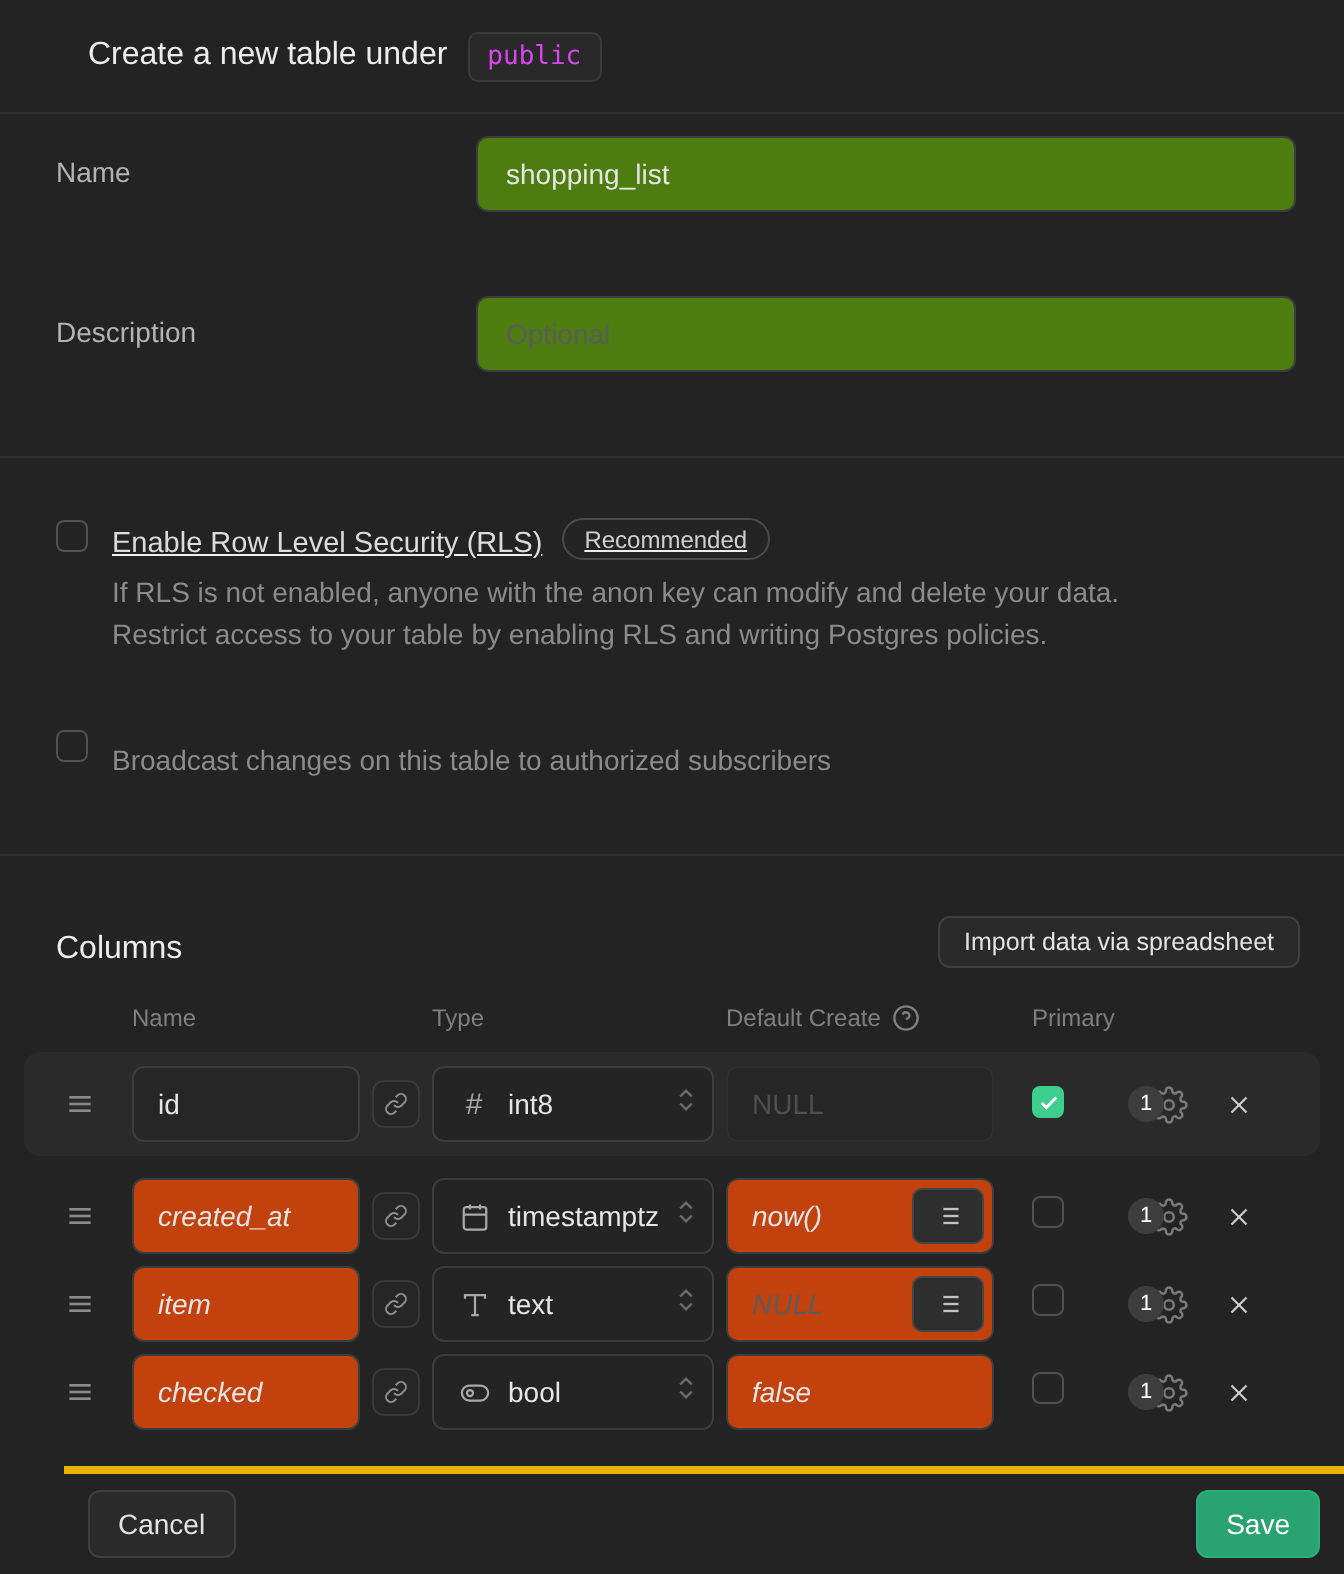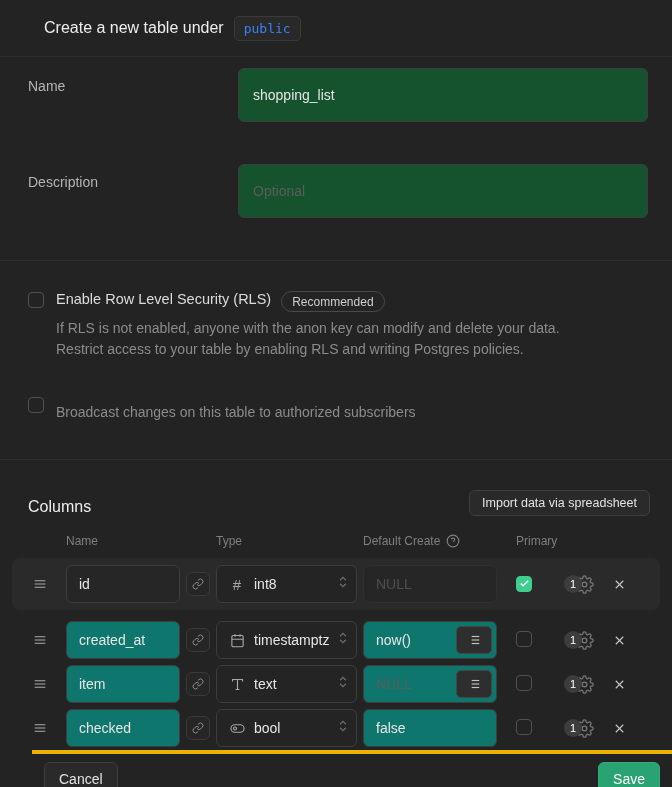--- a/index.html
+++ b/index.html
@@ -17,53 +17,53 @@
   
   .dlg-header {
     height: 57px; flex: 0 0 auto;
     display: flex; align-items: center; gap: 10px;
     padding: 0 44px;
     border-bottom: 1px solid #2e2e2e;
   }
   .dlg-title { font-size: 16px; color: #ededed; }
   .schema-badge {
     font-family: "DejaVu Sans Mono", monospace;
-    font-size: 13px; color: #3b82f6;
+    font-size: 13px; color: #d946ef;
     background: #292929; border: 1px solid #3a3a3a;
     border-radius: 5px; padding: 4px 9px;
   }
 
   
   .section-basic { padding: 11px 24px 0 28px; }
   .field-row { display: flex; align-items: flex-start; margin-bottom: 42px; }
   .field-row:first-child { margin-top: 0; }
   .field-label { width: 210px; flex: 0 0 auto; font-size: 14px; color: #b4b4b4; padding-top: 10px; }
   .text-input {
-    flex: 1; height: 54px;
-    background: #14532d; border: 1px solid #3d3d3d; border-radius: 6px;
+    flex: 1; height: 38px;
+    background: #4d7c0f; border: 1px solid #3d3d3d; border-radius: 6px;
     color: #e6e6e6; font-size: 14px; padding: 0 14px;
     font-family: "Liberation Sans", sans-serif;
     outline: none; width: 100%;
   }
   .text-input::placeholder { color: #5c5c5c; }
 
   .divider { border-top: 1px solid #2e2e2e; }
 
   
   .section-toggles { padding: 30px 28px 36px 28px; }
   .toggle-group { display: flex; gap: 12px; }
   .toggle-group + .toggle-group { margin-top: 36px; }
   .checkbox {
     width: 16px; height: 16px; flex: 0 0 auto; margin-top: 1px;
     border: 1px solid #515151; border-radius: 4px; background: transparent;
     display: inline-flex; align-items: center; justify-content: center;
   }
   .checkbox.checked { background: #3ecf8e; border-color: #3ecf8e; }
   .checkbox svg { width: 11px; height: 11px; stroke: #ffffff; stroke-width: 3.2; fill: none; }
-  .toggle-label-line { display: flex; align-items: flex-start; gap: 10px; }
+  .toggle-label-line { display: flex; align-items: flex-end; gap: 10px; text-decoration: underline; }
   .toggle-label { font-size: 14.5px; color: #dcdcdc; }
   .rec-badge {
     font-size: 12px; color: #cfcfcf;
     border: 1px solid #4a4a4a; border-radius: 999px;
     padding: 2.5px 10px; background: #242424;
   }
   .toggle-desc { font-size: 14px; color: #8b8b8b; line-height: 21px; margin-top: 6px; }
 
   
   .section-columns { padding: 30px 0 0 0; flex: 1 1 auto; }
@@ -98,21 +98,21 @@
 
   .drag-handle { width: 40px; display: flex; justify-content: center; color: #8a8a8a; cursor: grab; }
   .drag-handle svg { width: 16px; height: 16px; stroke: currentColor; stroke-width: 2; }
 
   .cell-input {
     height: 38px; width: 100%;
     background: #262626; border: 1px solid #3d3d3d; border-radius: 6px;
     color: #e6e6e6; font-size: 14px; padding: 0 12px;
     font-family: "Liberation Sans", sans-serif; outline: none;
   }
-  .col-row:not(.highlight) .cell-input { background: #0f766e; }
+  .col-row:not(.highlight) .cell-input { background: #c2410c; font-style: italic; }
 
   .link-btn {
     width: 24px; height: 24px; border-radius: 6px;
     background: #262626; border: 1px solid #3a3a3a;
     display: flex; align-items: center; justify-content: center;
     color: #8f8f8f; cursor: pointer;
   }
   .link-btn svg { width: 12px; height: 12px; stroke: currentColor; stroke-width: 2; fill: none; }
 
   .type-select {

